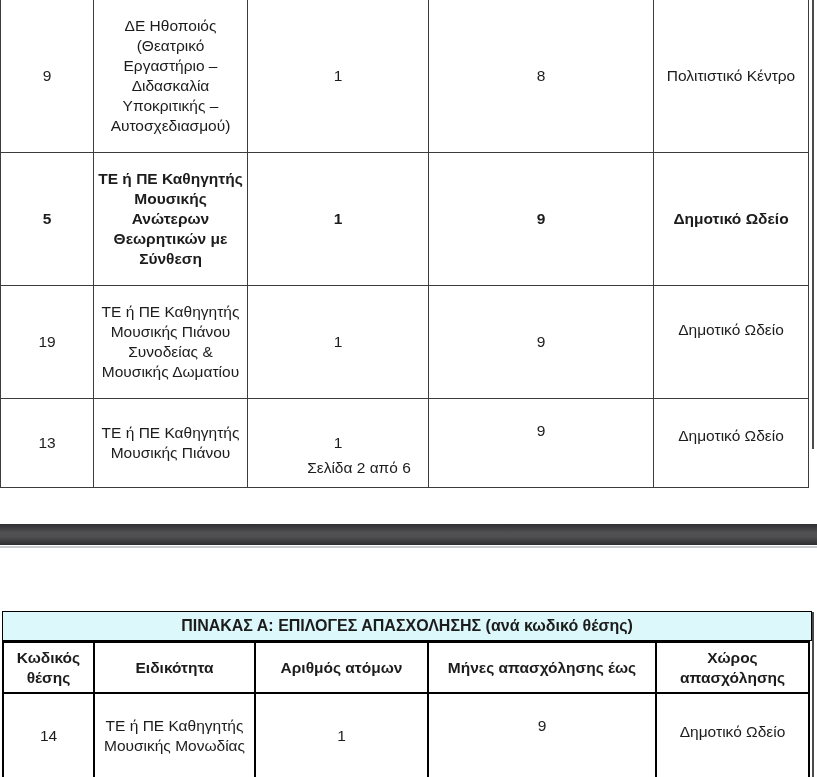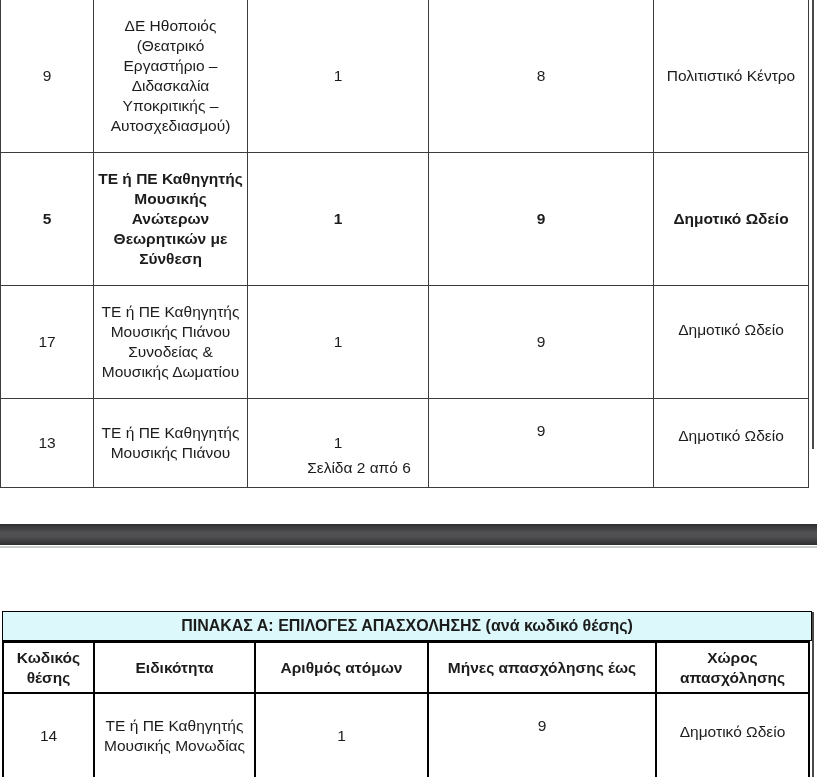--- a/index.html
+++ b/index.html
@@ -98,21 +98,21 @@
     <td><span class="cell-inner">Πολιτιστικό Κέντρο</span></td>
   </tr>
         <tr>
     <td><span class="cell-inner">5</span></td>
     <td><span class="cell-inner">ΤΕ ή ΠΕ Καθηγητής Μουσικής Ανώτερων Θεωρητικών με Σύνθεση</span></td>
     <td><span class="cell-inner">1</span></td>
     <td><span class="cell-inner">9</span></td>
     <td><span class="cell-inner">Δημοτικό Ωδείο</span></td>
   </tr>
         <tr>
-    <td><span class="cell-inner">17</span></td>
+    <td><span class="cell-inner">19</span></td>
     <td><span class="cell-inner">ΤΕ ή ΠΕ Καθηγητής Μουσικής Πιάνου Συνοδείας &amp; Μουσικής Δωματίου</span></td>
     <td><span class="cell-inner">1</span></td>
     <td><span class="cell-inner">9</span></td>
     <td><span class="cell-inner" style="transform: translateY(-12px);">Δημοτικό Ωδείο</span></td>
   </tr>
         <tr>
     <td><span class="cell-inner">13</span></td>
     <td><span class="cell-inner">ΤΕ ή ΠΕ Καθηγητής Μουσικής Πιάνου</span></td>
     <td><span class="cell-inner">1</span></td>
     <td><span class="cell-inner" style="transform: translateY(-12px);">9</span></td>

